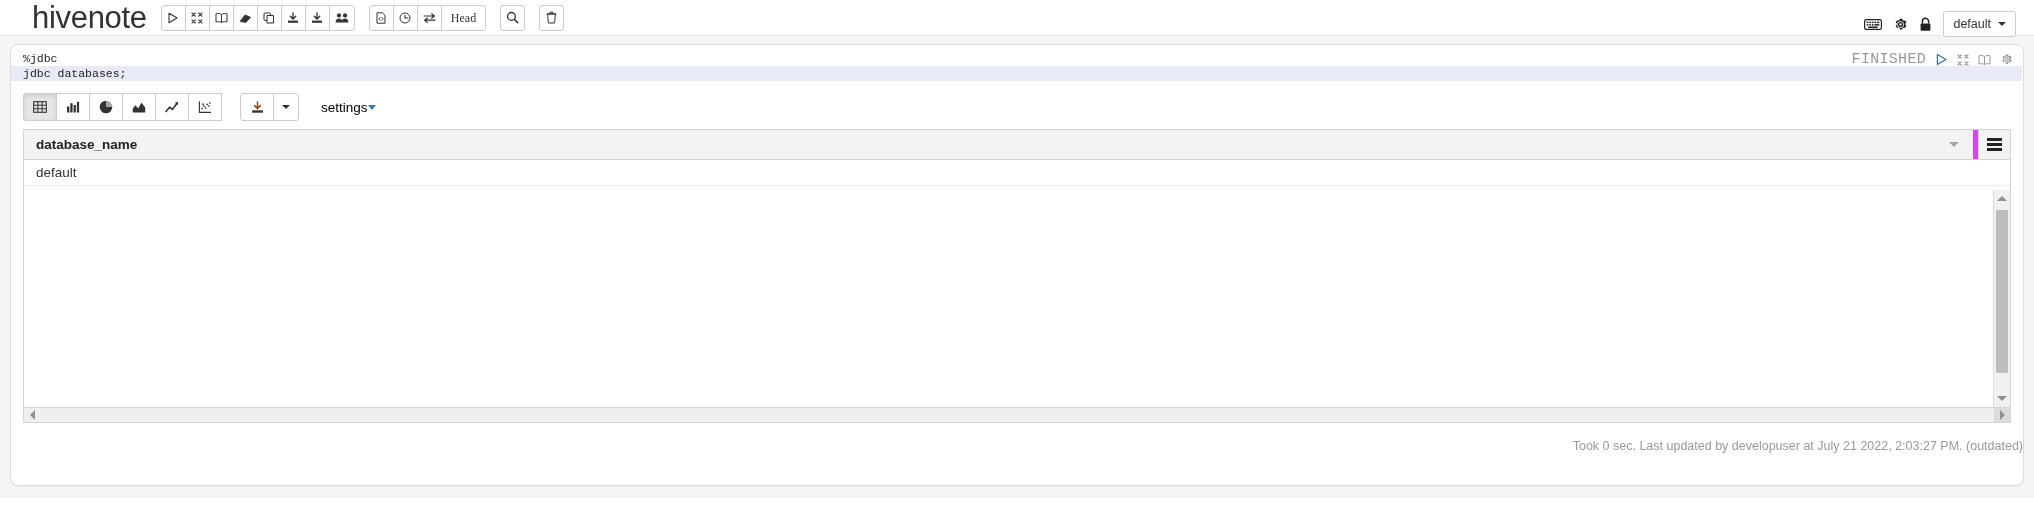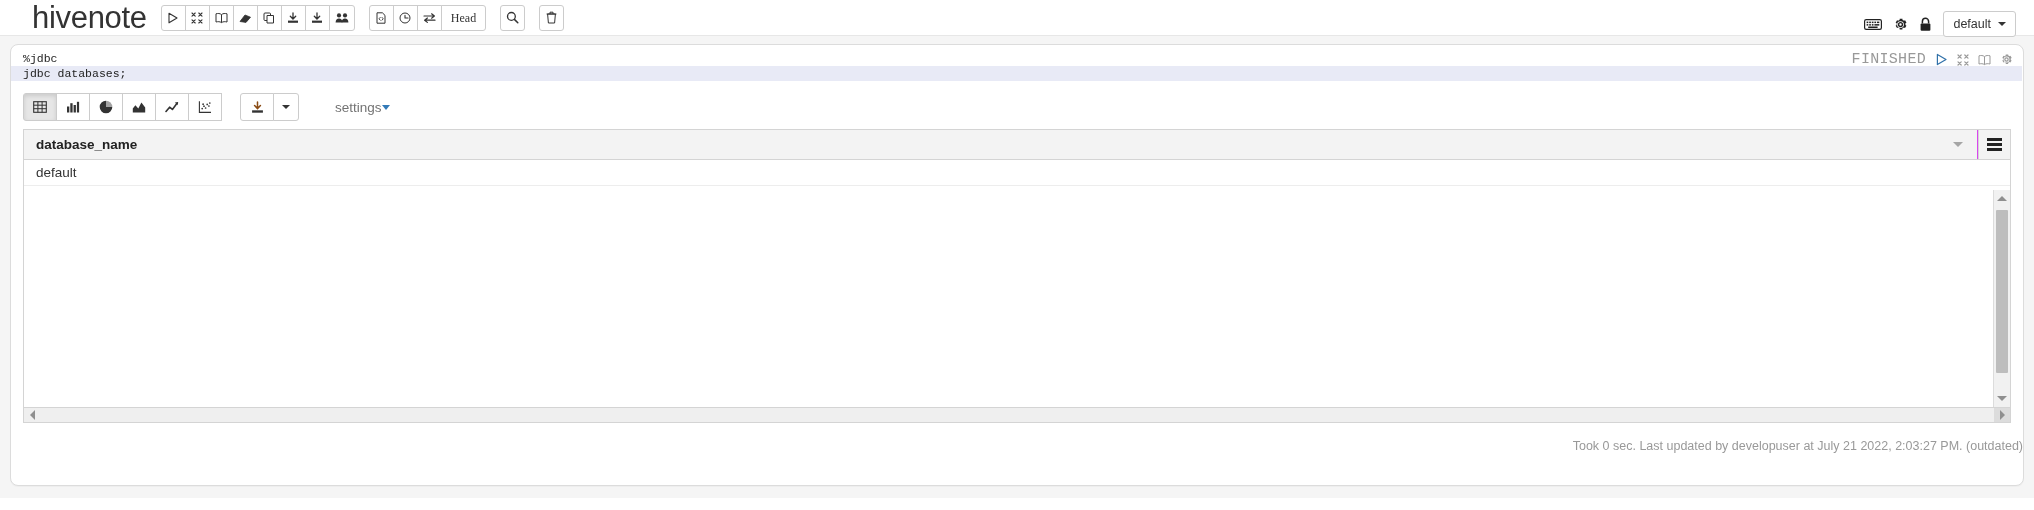--- a/index.html
+++ b/index.html
@@ -163,22 +163,22 @@
   .vbtn:first-child { border-radius: 3px 0 0 3px; margin-left: 0; }
   .vbtn:last-child { border-radius: 0 3px 3px 0; }
   .vbtn.active { background: #e6e6e6; box-shadow: inset 0 2px 4px rgba(0,0,0,0.12); }
 
   .dl-group { display: inline-flex; margin-left: 18px; }
   .dl-group .vbtn { border-radius: 0; }
   .dl-group .vbtn:first-child { border-radius: 3px 0 0 3px; margin-left: 0; }
   .dl-group .vbtn:last-child { border-radius: 0 3px 3px 0; width: 26px; }
 
   .settings-link {
-    margin-left: 36px;
-    color: #737373;
+    margin-left: 22px;
+    color: #000000;
     font-size: 13.5px;
     cursor: pointer;
     display: inline-flex;
     align-items: center;
   }
   .caret-blue {
     width: 0; height: 0;
     border-left: 4px solid transparent;
     border-right: 4px solid transparent;
     border-top: 5px solid #337ab7;
@@ -203,21 +203,21 @@
   }
   .th-cell {
     flex: 1;
     display: flex;
     align-items: center;
     justify-content: space-between;
     padding: 0 10px 0 12px;
     font-size: 13.5px;
     font-weight: bold;
     color: #222222;
-    border-right: 1px solid #d946ef;
+    border-right: 5px solid #d946ef;
     cursor: pointer;
   }
   .th-sort {
     width: 0; height: 0;
     border-left: 5px solid transparent;
     border-right: 5px solid transparent;
     border-top: 5px solid #8b8b8b;
     opacity: .75;
     margin-right: 4px;
   }

